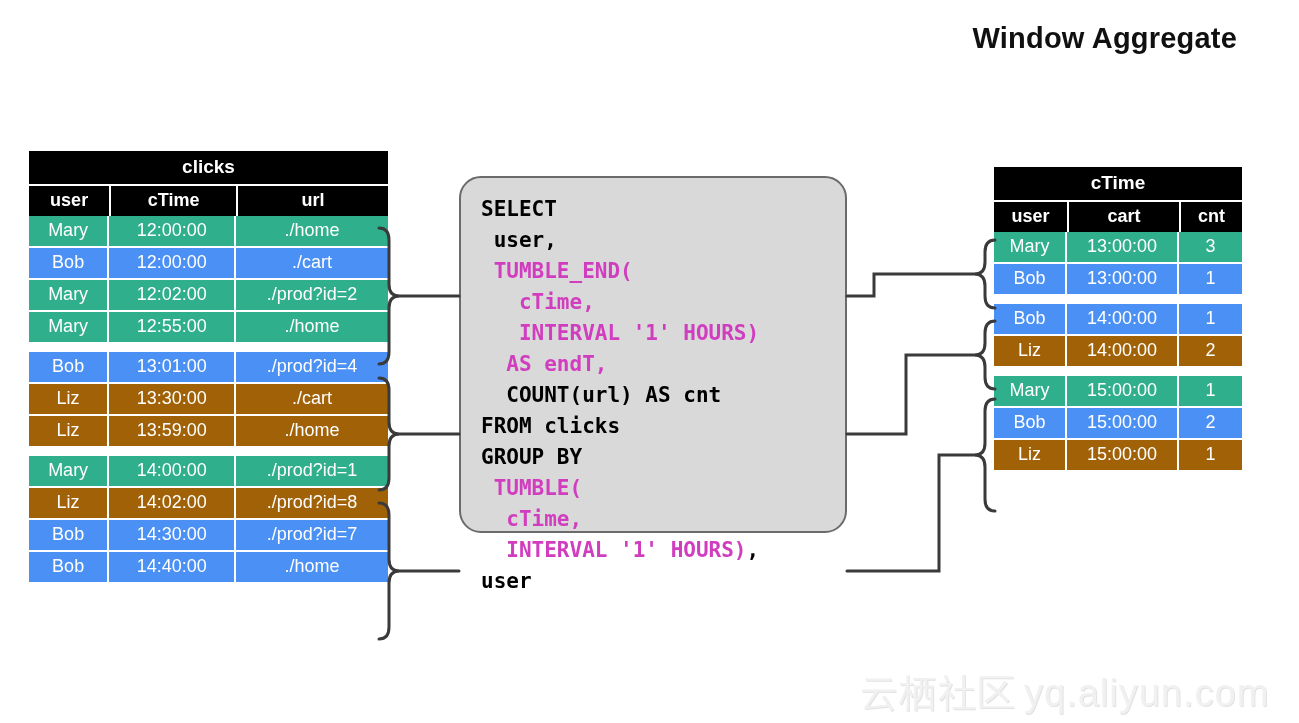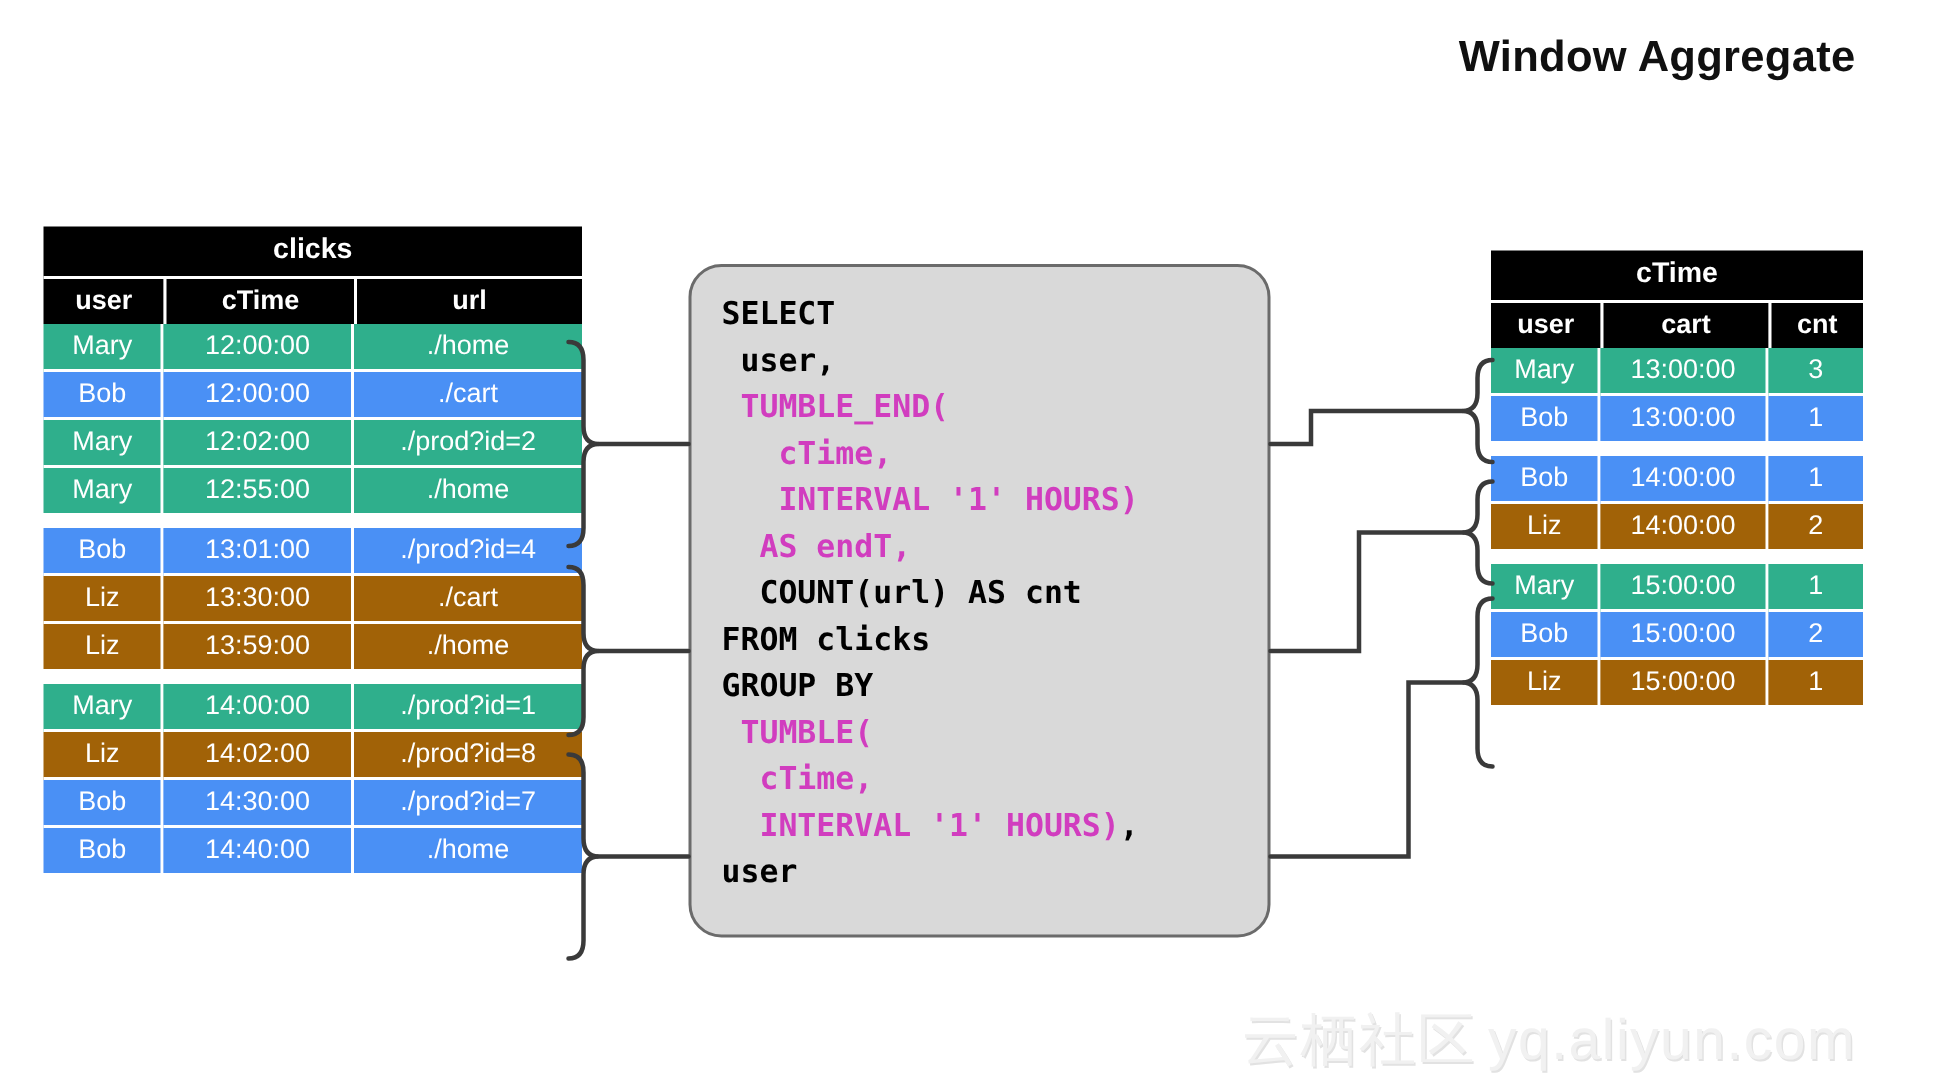--- a/index.html
+++ b/index.html
@@ -47,38 +47,38 @@
   #clicks-table col.r{width:140px;}
 
   
   #result-table{left:994px;top:167px;width:248px;}
   #result-table col.u{width:73px;}
   #result-table col.t{width:112px;}
   #result-table col.r{width:63px;}
 
   
   .sql-card{
-    position:absolute;left:459px;top:176px;width:388px;height:449px;
+    position:absolute;left:459px;top:176px;width:388px;height:357px;
     background:#D9D9D9;border:2px solid #6b6b6b;border-radius:22px;
     box-sizing:border-box;
   }
   .sql-code{
     position:absolute;left:20px;top:16px;
     margin:0;font-family:"DejaVu Sans Mono","Liberation Mono",monospace;
     font-size:21px;line-height:31px;font-weight:bold;color:#000000;
     white-space:pre;
   }
   .kw{color:#D13DBF;}
 
   
   .conn{position:absolute;left:0;top:0;width:1299px;height:723px;pointer-events:none;}
 
   
   .watermark{
-    position:absolute;left:828px;top:668px;
+    position:absolute;left:860px;top:668px;
     font-size:38px;color:#f1f1f1;white-space:nowrap;
     text-shadow:1px 1px 0 #e2e2e2;letter-spacing:1px;
   }
   .watermark .cn{font-family:"DejaVu Sans",sans-serif;margin-right:8px;}
 </style>
 </head>
 <body>
 
 <div class="stage">
 

